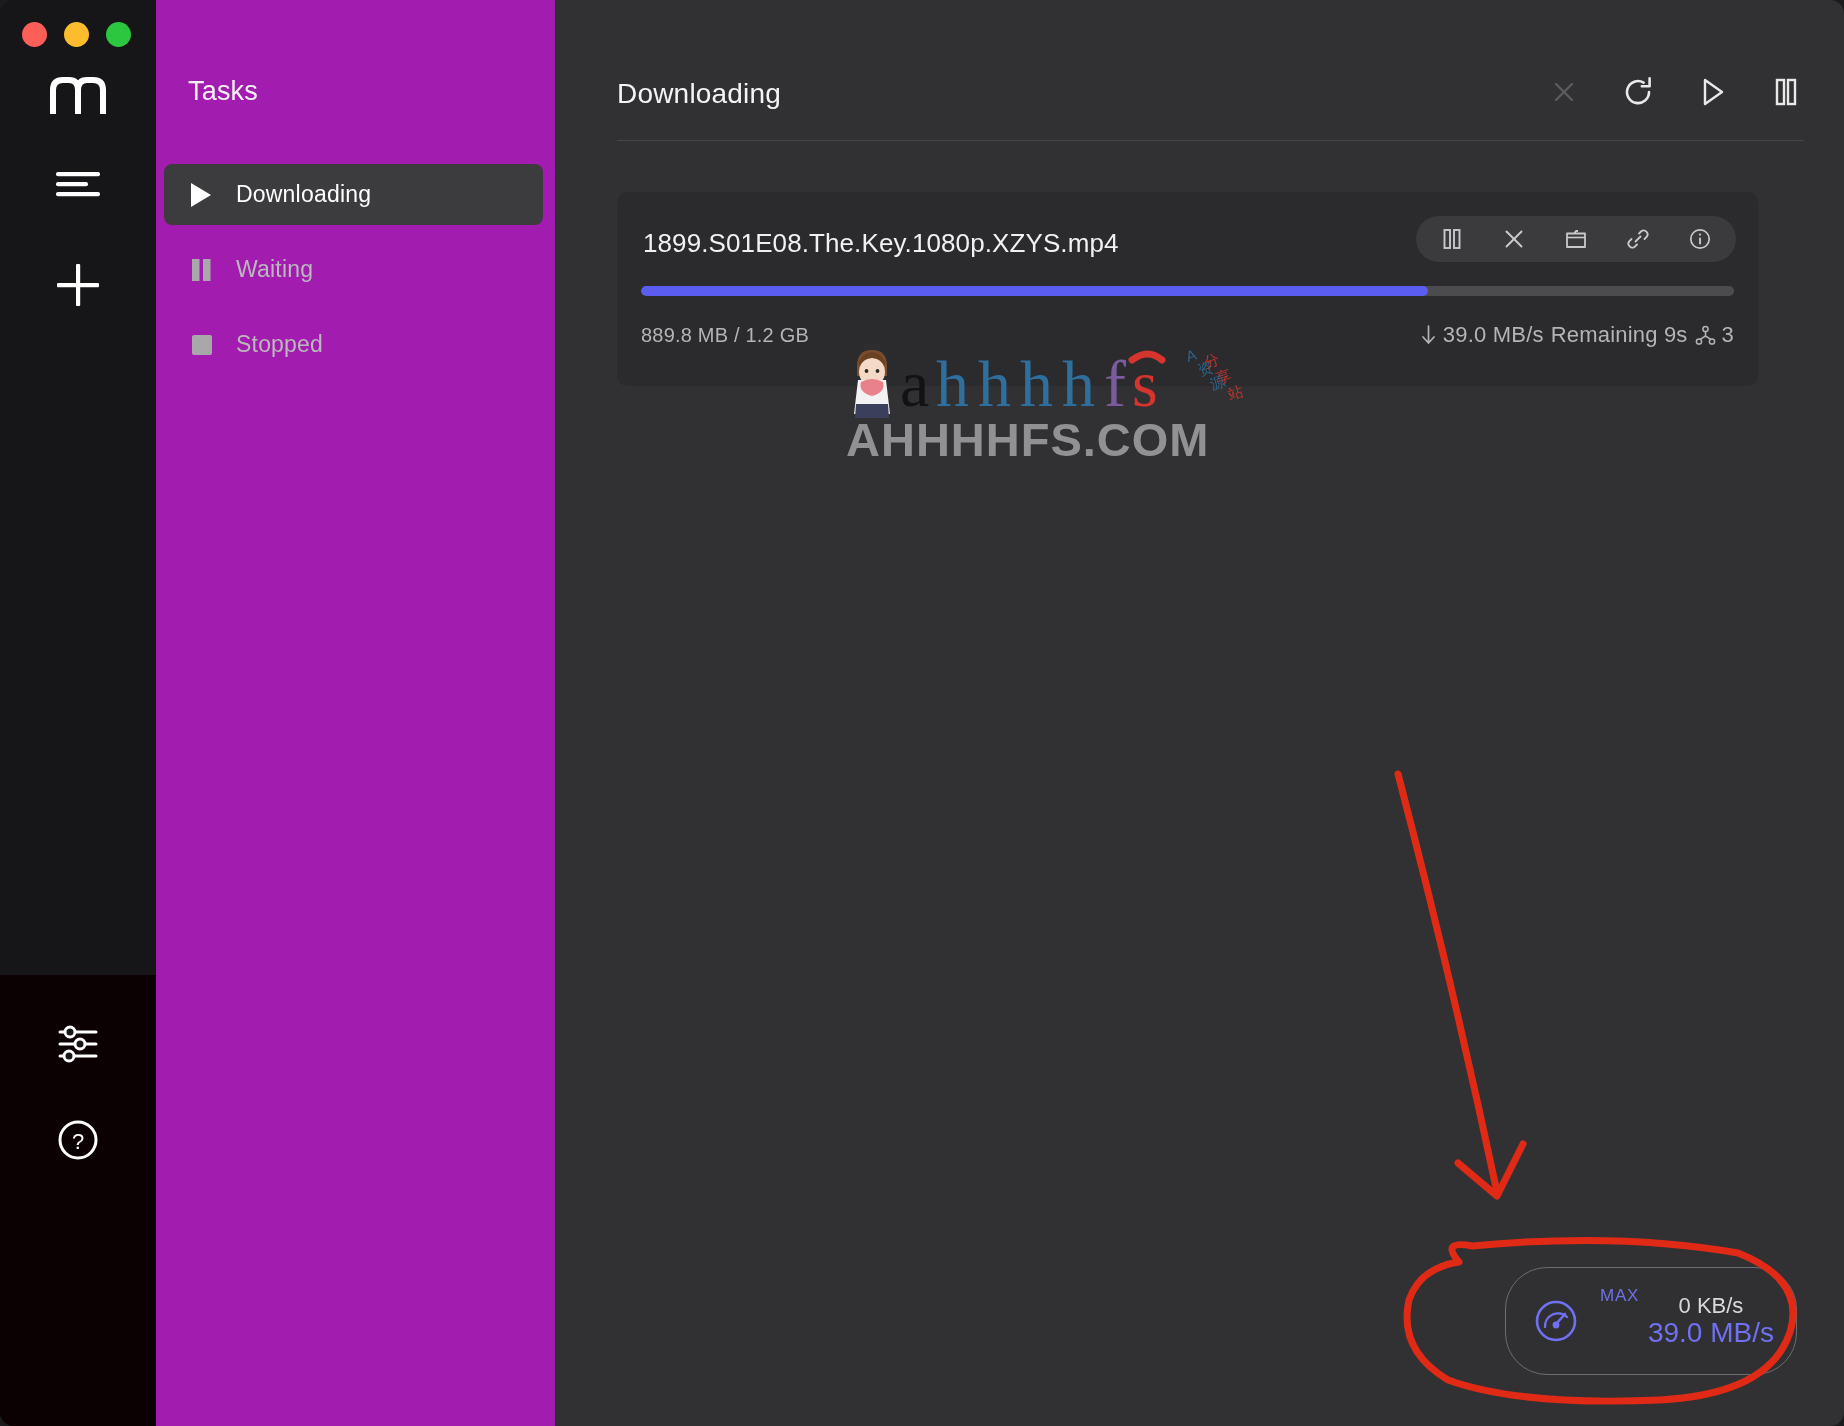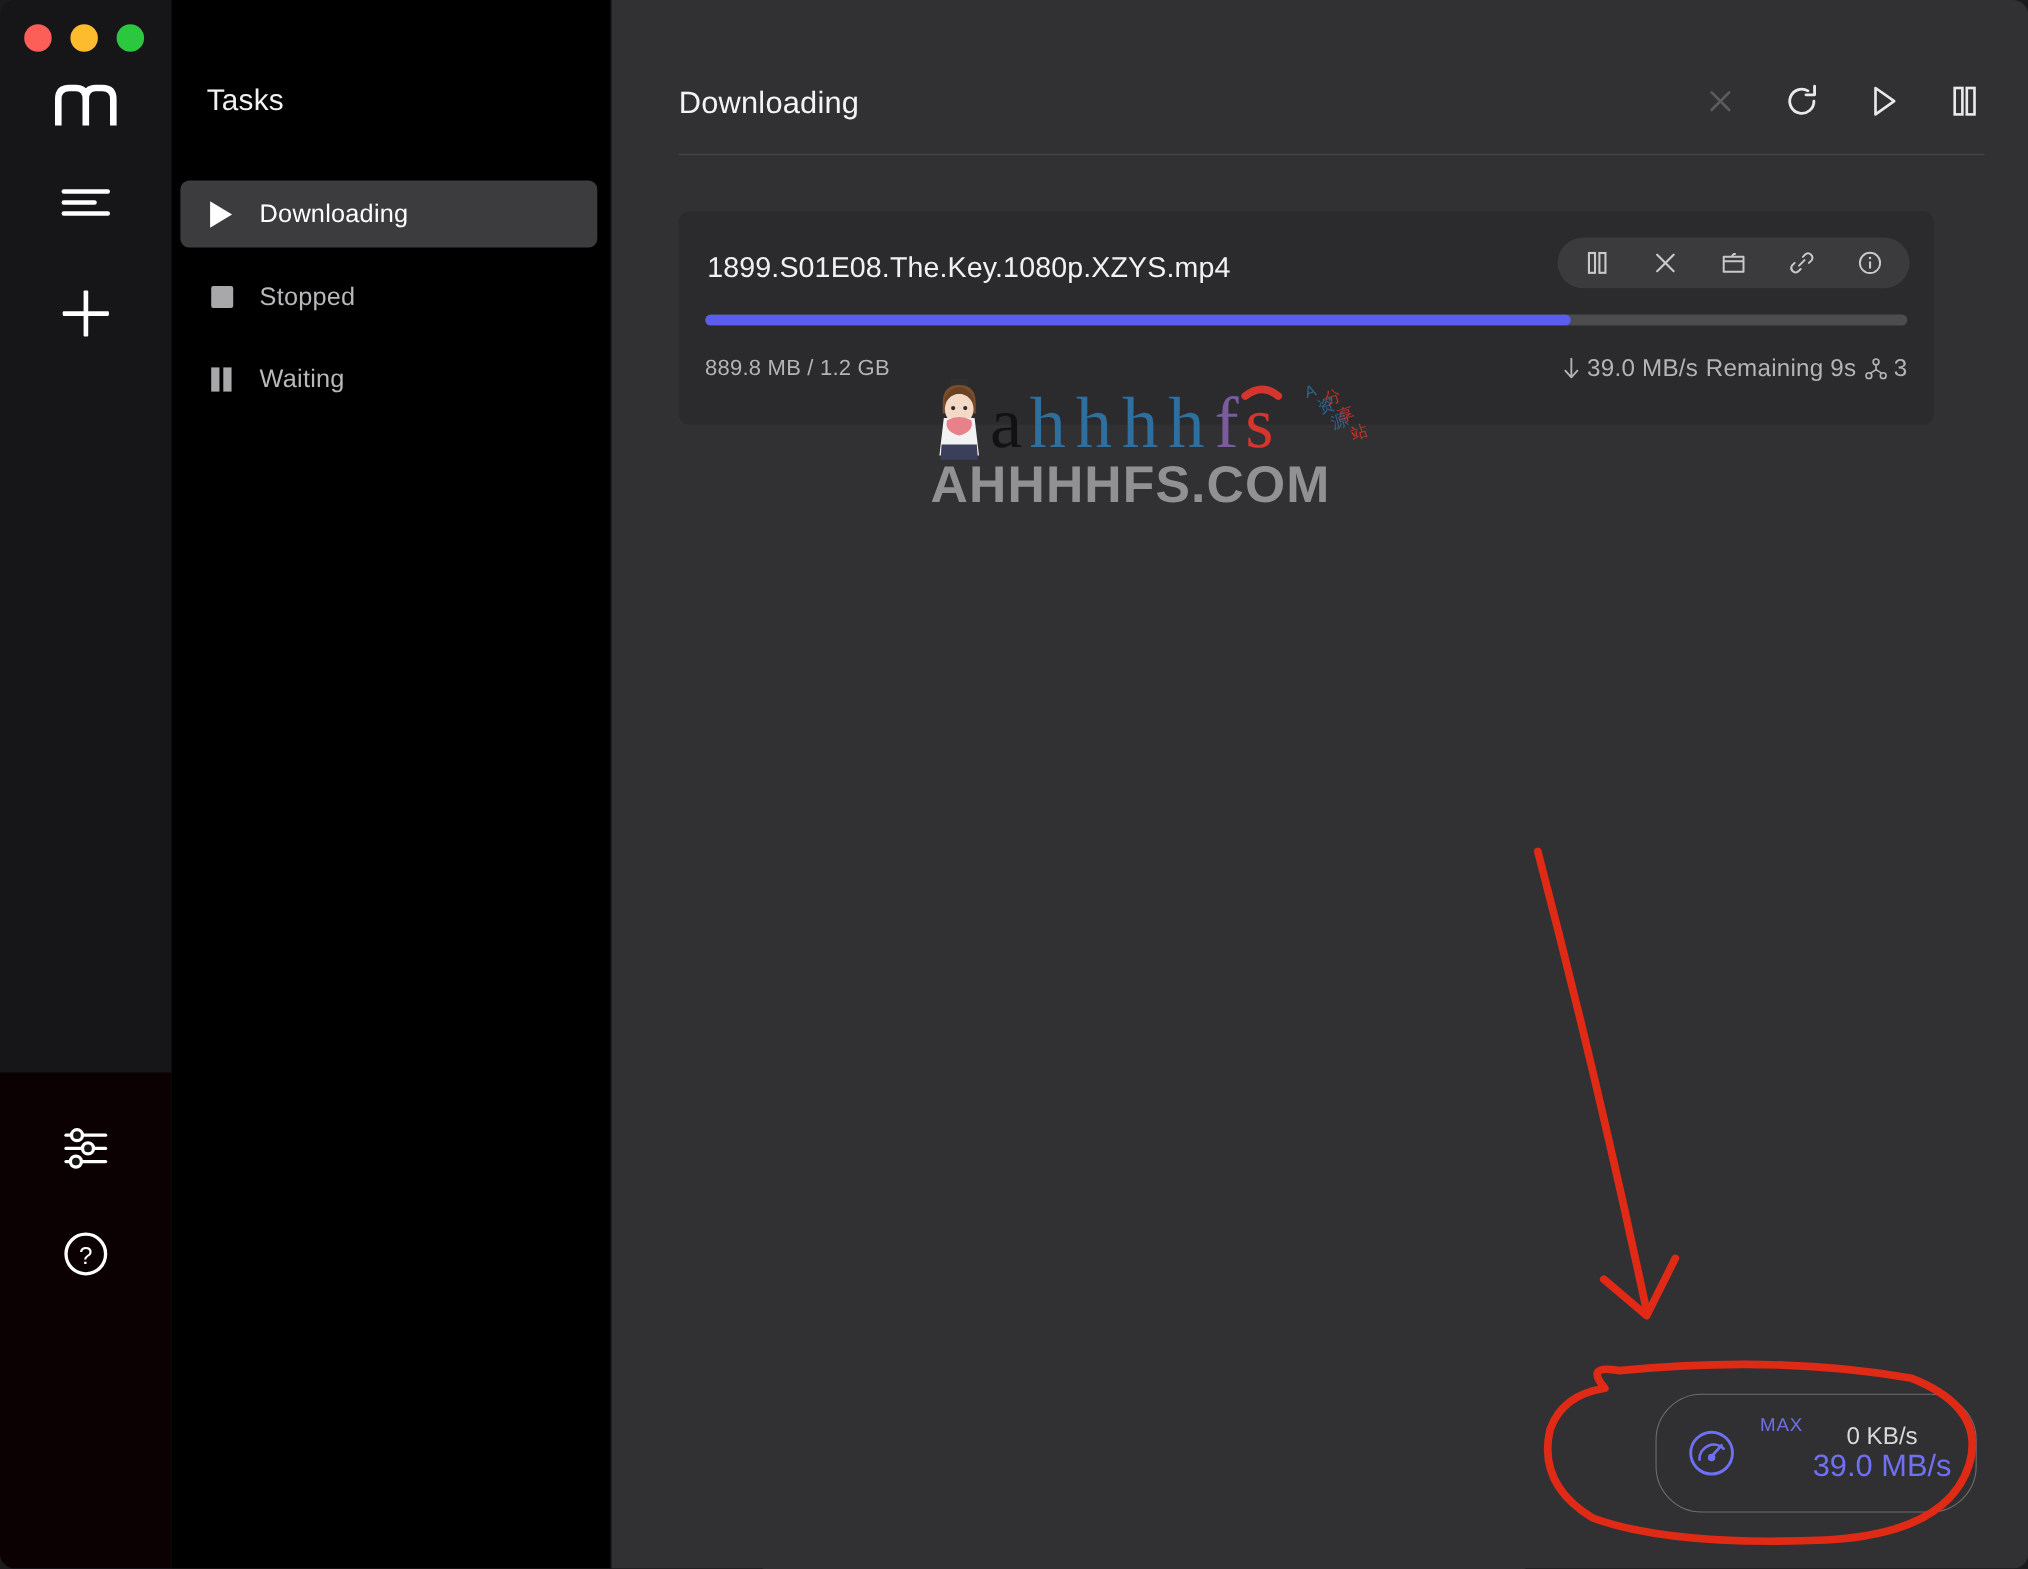--- a/index.html
+++ b/index.html
@@ -73,21 +73,21 @@
   .rail-icon-btn.add  { top: 262px; }
   .rail-icon-btn.prefs{ top: 1022px; }
   .rail-icon-btn.help { top: 1118px; }
 
   
   .tasks-pane {
     position: relative;
     width: 400px;
     flex: 0 0 400px;
     height: 100%;
-    background: #000000;
+    background: #a21caf;
     border-right: 1px solid #1d1d1f;
   }
   .tasks-title {
     position: absolute;
     top: 76px;
     left: 32px;
     font-size: 27px;
     color: #f2f2f3;
     letter-spacing: .2px;
   }
@@ -365,34 +365,34 @@
           <svg width="26" height="28" viewBox="0 0 26 28">
               <path d="M3 2 L23 14 L3 26 Z" fill="#ffffff"></path>
             </svg>
         </span>
         <span class="task-label">Downloading</span>
       </div>
 
       <div class="task-item">
         <span class="task-ico">
           <svg width="26" height="28" viewBox="0 0 26 28">
+            <rect x="4" y="3" width="7.5" height="22" fill="#a8a8aa"></rect>
+            <rect x="15" y="3" width="7.5" height="22" fill="#a8a8aa"></rect>
+          </svg>
+        </span>
+        <span class="task-label">Waiting</span>
+      </div>
+
+      <div class="task-item">
+        <span class="task-ico">
+          <svg width="26" height="28" viewBox="0 0 26 28">
               <rect x="4" y="4" width="20" height="20" rx="2" fill="#a8a8aa"></rect>
             </svg>
         </span>
         <span class="task-label">Stopped</span>
-      </div>
-
-      <div class="task-item">
-        <span class="task-ico">
-          <svg width="26" height="28" viewBox="0 0 26 28">
-            <rect x="4" y="3" width="7.5" height="22" fill="#a8a8aa"></rect>
-            <rect x="15" y="3" width="7.5" height="22" fill="#a8a8aa"></rect>
-          </svg>
-        </span>
-        <span class="task-label">Waiting</span>
       </div>
 
     </div>
   </div>
 
   <div class="main">
 
     <div class="main-header">
       <div class="main-title">Downloading</div>
 

